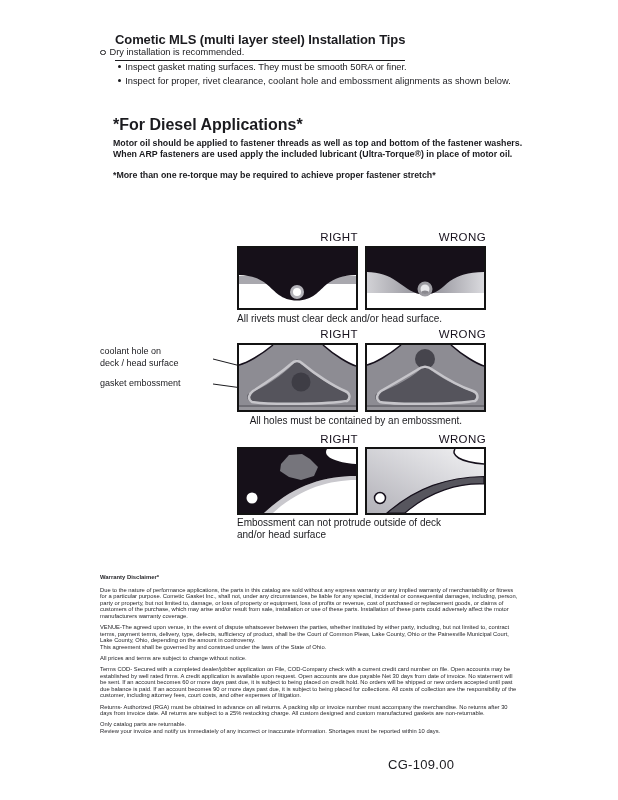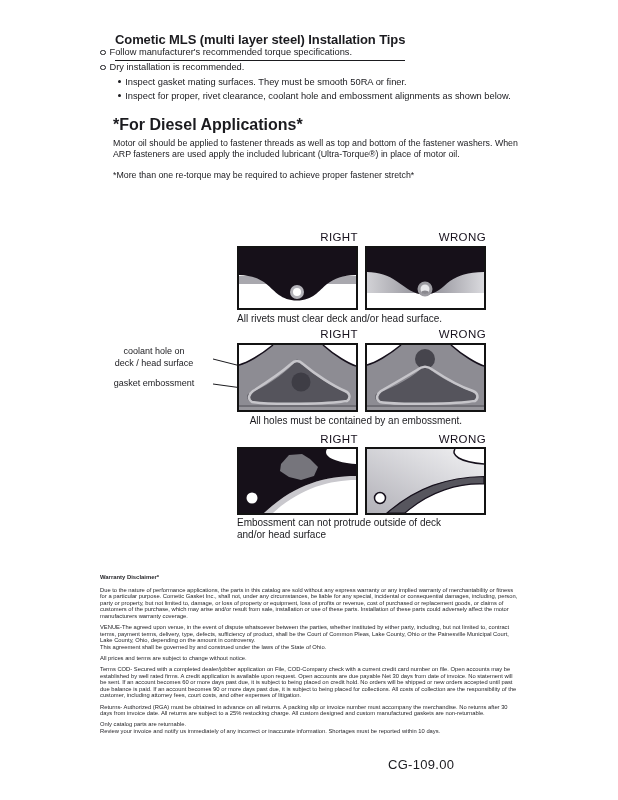--- a/index.html
+++ b/index.html
@@ -15,46 +15,42 @@
     border-bottom:1.5px solid #1b1b1f;padding-bottom:13px;display:inline-block;
   }
   .tips{left:100px;top:46px;width:430px;font-size:9.3px;}
   .bullet{display:flex;align-items:flex-start;line-height:12px;margin-bottom:3px;}
   .odot{width:3.5px;height:3.5px;border:1px solid #1b1b1f;border-radius:50%;margin:3.5px 4px 0 0;flex:none;}
   .fdot{width:3.2px;height:3.2px;background:#1b1b1f;border-radius:50%;margin:4px 4px 0 0;flex:none;}
   .sub{margin-left:18px;margin-bottom:1.5px;}
 
   .diesel{left:113px;top:119px;width:414px;font-size:8.8px;line-height:11px;}
   .diesel h2{font-size:16px;font-weight:bold;margin:0 0 8px 0;}
-  .diesel p{margin:8px 0 10px 0;}
+  .diesel p{margin:8px 0 10px 0;font-weight:bold;}
 
   
   .dlabel{width:121px;text-align:right;font-size:11.5px;letter-spacing:0.4px;color:#16101c;}
   .panel{border:2px solid #131313;background:#fff;line-height:0;}
   .panel svg{display:block;}
   .caption{font-size:10px;line-height:12px;color:#1b1b1f;white-space:pre-line;}
-  .ann{font-size:9px;line-height:11.5px;text-align:center;white-space:pre-line;color:#1b1b1f;}
+  .ann{font-size:9px;line-height:11.5px;text-align:left;white-space:pre-line;color:#1b1b1f;}
 
   
   .disclaimer{left:100px;top:574px;width:420px;font-size:5.8px;line-height:6.6px;color:#26262a;}
   .disclaimer h3{font-size:5.9px;margin:0 0 6px 0;font-weight:bold;}
   .disclaimer p{margin:0 0 4.5px 0;white-space:pre-line;}
 
   .page-number{left:388px;top:757px;font-size:13px;letter-spacing:0.3px;color:#1b1b1f;}
 </style>
 </head>
 <body>
 
 <h1 class="abs page-title">Cometic MLS (multi layer steel) Installation Tips</h1>
 
 <div class="abs tips">
-  <div class="bullet">
-    <span class="odot"></span>
-    <span>Follow manufacturer's recommended torque specifications.</span>
-  </div>
   <div class="bullet">
     <span class="odot"></span>
     <span>Dry installation is recommended.</span>
   </div>
   <div class="bullet sub">
     <span class="fdot"></span>
     <span>Inspect gasket mating surfaces.  They must be smooth 50RA or finer.</span>
   </div>
   <div class="bullet sub">
     <span class="fdot"></span>

